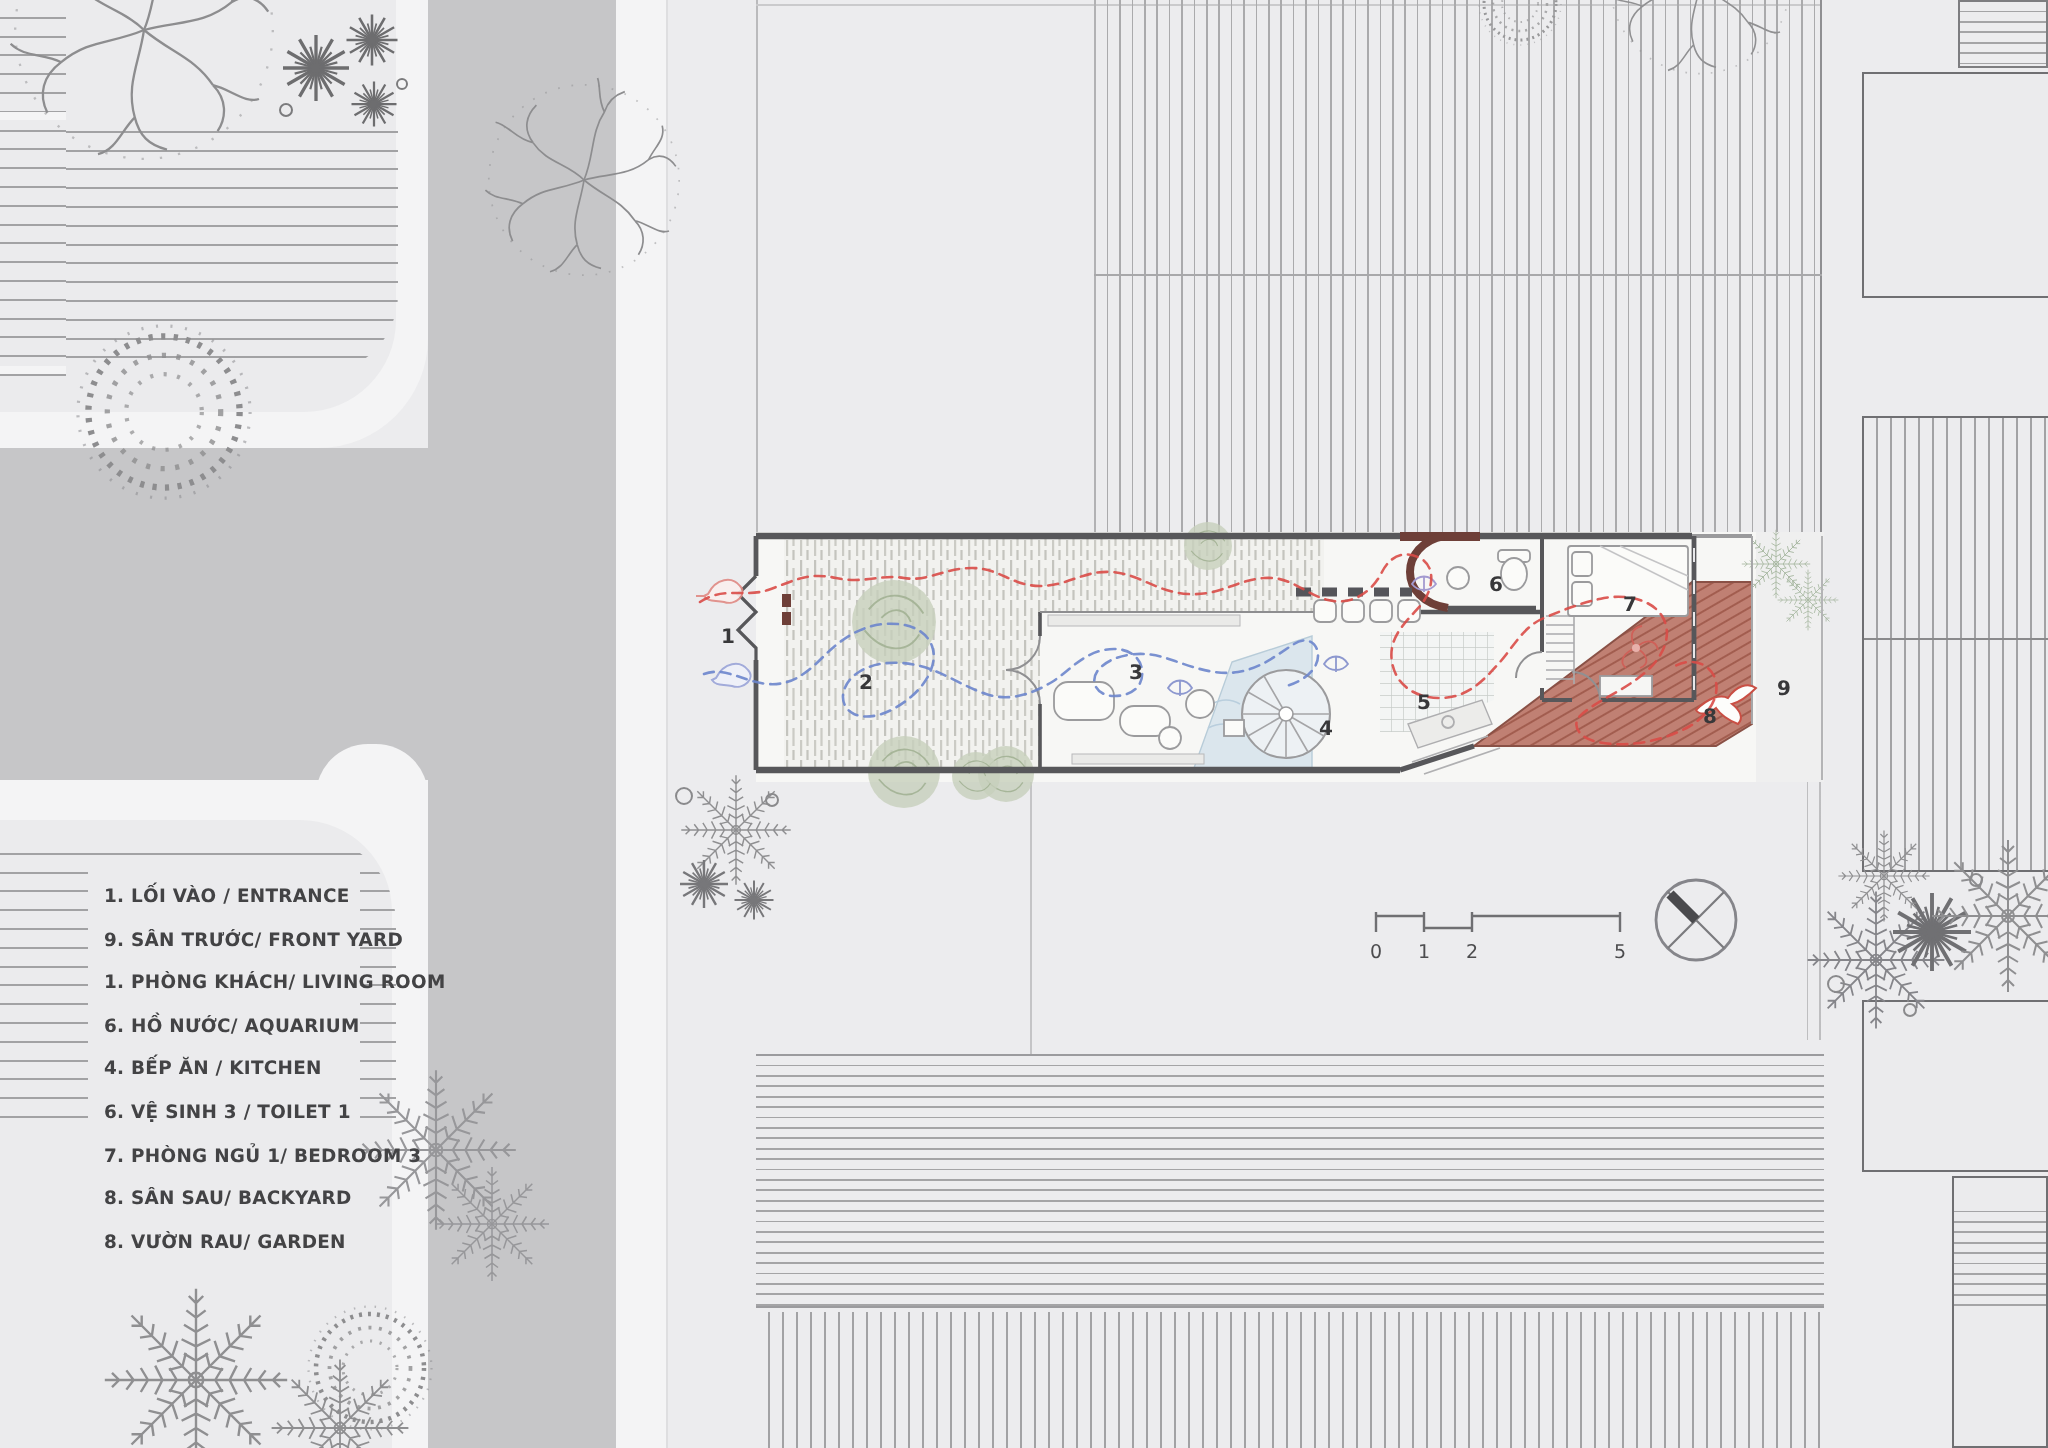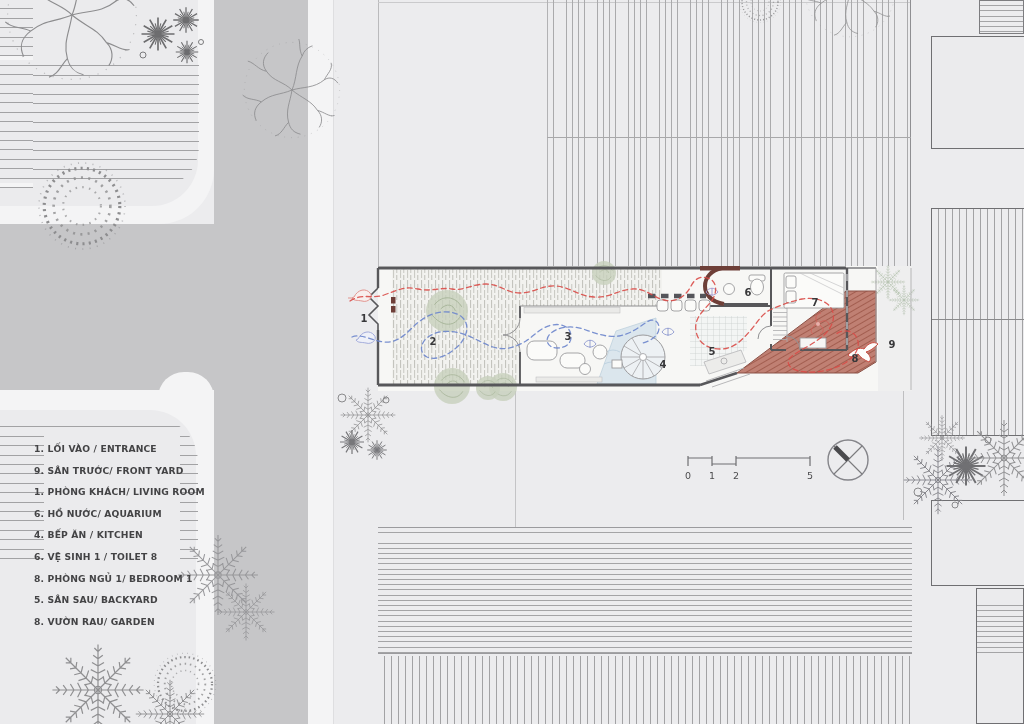--- a/index.html
+++ b/index.html
@@ -8,21 +8,21 @@
   .abs{position:absolute;}
   .road{background:#c6c6c8;}
   .walk{background:#f4f4f5;}
   .lot{background:#ebebed;}
   .hatch-h{background-image:repeating-linear-gradient(to bottom,transparent 0 8.4px,#a2a2a4 8.4px 9.4px);}
   .hatch-h5{background-image:repeating-linear-gradient(to bottom,transparent 0 4.3px,#a4a4a6 4.3px 5.2px);}
   .hatch-v6{background-image:repeating-linear-gradient(to right,transparent 0 5.4px,#aaaaac 5.4px 6.2px);}
   .hatch-v7{background-image:repeating-linear-gradient(to right,transparent 0 6.2px,#a2a2a4 6.2px 7px);}
   .bordered{border:1.5px solid #6f6f72;box-sizing:border-box;}
   .overlay{position:absolute;left:0;top:0;z-index:5;pointer-events:none;}
-  .legend{position:absolute;left:34px;top:443px;z-index:6;color:#434345;font-size:9.2px;
+  .legend{position:absolute;left:52px;top:443px;z-index:6;color:#434345;font-size:9.2px;
           font-weight:bold;letter-spacing:.15px;white-space:nowrap;}
   .legend .lg{margin-bottom:10.6px;}
   .plan-label{font-size:10px;font-weight:bold;fill:#38383a;text-anchor:middle;
               font-family:"DejaVu Sans","Liberation Sans",sans-serif;}
   .scale-num{font-size:9.5px;fill:#4c4c4e;text-anchor:middle;
              font-family:"DejaVu Sans","Liberation Sans",sans-serif;}
 </style>
 </head>
 <body>
 
@@ -291,19 +291,19 @@
       <path d="M835,447 L848,460" stroke="#4a4a4d" stroke-width="5" fill="none"></path>
     </g>
   </svg>
 
   <div class="legend">
     <div class="lg">1. LỐI VÀO / ENTRANCE</div>
     <div class="lg">9. SÂN TRƯỚC/ FRONT YARD</div>
     <div class="lg">1. PHÒNG KHÁCH/ LIVING ROOM</div>
     <div class="lg">6. HỒ NƯỚC/ AQUARIUM</div>
     <div class="lg">4. BẾP ĂN / KITCHEN</div>
-    <div class="lg">6. VỆ SINH 1 / TOILET 8</div>
-    <div class="lg">8. PHÒNG NGỦ 1/ BEDROOM 1</div>
-    <div class="lg">5. SÂN SAU/ BACKYARD</div>
+    <div class="lg">6. VỆ SINH 3 / TOILET 1</div>
+    <div class="lg">7. PHÒNG NGỦ 1/ BEDROOM 3</div>
+    <div class="lg">8. SÂN SAU/ BACKYARD</div>
     <div class="lg">8. VƯỜN RAU/ GARDEN</div>
   </div>
 
 </div>
 
 </body></html>

